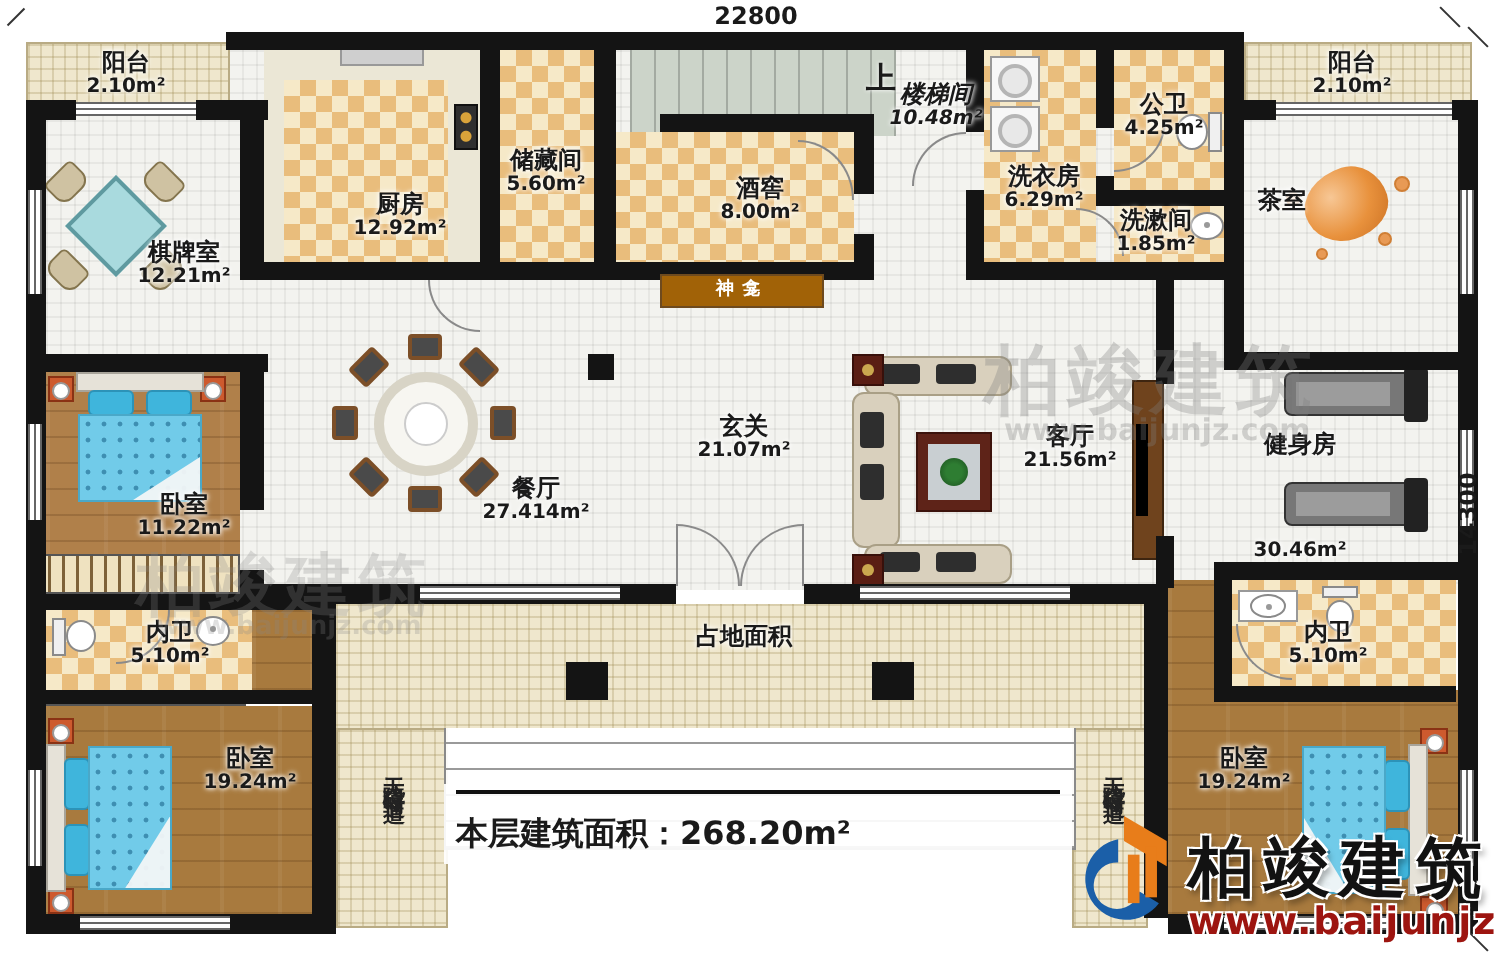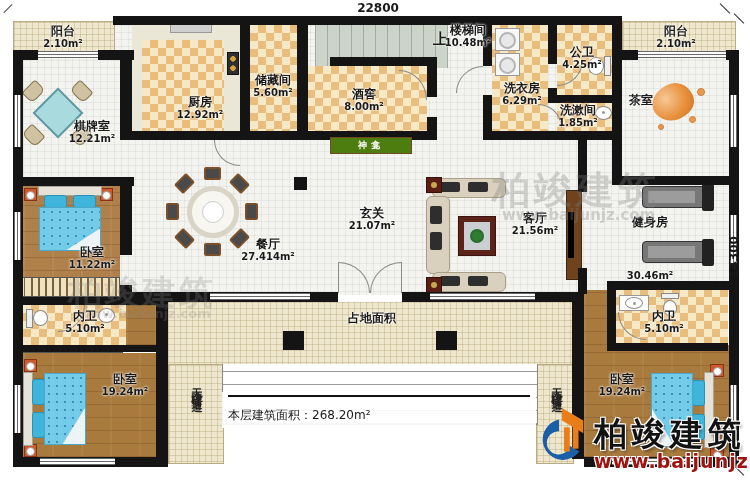--- a/index.html
+++ b/index.html
@@ -65,42 +65,42 @@
   .sofa-part{background:#d9d0bd;border:1px solid #a99f86;border-radius:6px;}
   .cushion{background:#2e2e2e;border-radius:2px;}
   .ctable{background:#5e2318;border:1px solid #3c130c;}
   .ctable-in{background:#c9cfd2;}
   .plant{background:radial-gradient(circle,#2e7d32 40%,#1b4d1e);border-radius:50%;}
   .stable{background:#5a1e14;border:1px solid #38100a;}
   .stable::after{content:"";display:block;margin:4px auto;width:6px;height:6px;border-radius:50%;background:#caa84f;}
   .rock{background:radial-gradient(circle at 35% 35%,#f7c795,#e8913c 55%,#c96f22);
         border-radius:58% 42% 52% 48%/50% 55% 45% 50%;transform:rotate(-18deg);}
   .rockdot{background:#e89a55;border:1px solid #d07f35;border-radius:50%;}
-  .shrine{background:#4d7c0f;border:1px solid #6e4a1e;z-index:21;display:flex;align-items:center;justify-content:center;}
+  .shrine{background:#a16207;border:1px solid #6e4a1e;z-index:21;display:flex;align-items:flex-start;justify-content:center;}
   .shrine span{color:#fff;font-size:9px;font-weight:bold;letter-spacing:4px;}
   .stove{background:
      radial-gradient(circle at 50% 28%,#d9a33a 2.5px,transparent 3px),
      radial-gradient(circle at 50% 72%,#d9a33a 2.5px,transparent 3px),#2f2f2f;border:1px solid #111;}
   .ksink{background:#cfcfcf;border:1px solid #999;}
   .tv-cab{background:#6f431d;border:1px solid #3e2510;}
   .tv{background:#000;}
   
   .wm{position:absolute;font-weight:900;color:rgba(128,128,128,.32);z-index:33;white-space:nowrap;pointer-events:none;}
   .logo{position:absolute;z-index:45;}
   .logo-cn{position:absolute;font-size:33px;font-weight:900;letter-spacing:5px;color:#121212;white-space:nowrap;
     text-shadow:-1px -1px 0 #fff,1px -1px 0 #fff,-1px 1px 0 #fff,1px 1px 0 #fff,2px 3px 3px rgba(0,0,0,.35);}
   .logo-web{position:absolute;font-size:19px;font-weight:800;color:#9d1510;letter-spacing:1px;white-space:nowrap;
     text-shadow:-1px -1px 0 #fff,1px -1px 0 #fff,-1px 1px 0 #fff,1px 1px 0 #fff;}
   
   .tb{position:absolute;left:222px;top:392px;width:314px;z-index:40;background:rgba(255,255,255,.92);padding:2px 6px 4px;box-sizing:border-box;}
   .tb-title{display:flex;align-items:baseline;justify-content:center;gap:14px;}
   .tb-main{font-size:33px;font-weight:bold;letter-spacing:3px;white-space:nowrap;}
   .tb-scale{font-size:26px;font-weight:600;}
   .tb-rule{border-top:2.5px solid #111;margin:1px 0 5px;}
-  .tb-stats{display:grid;grid-template-columns:53% 47%;row-gap:3px;font-size:12px;font-weight:normal;white-space:nowrap;margin-top:10px;}
+  .tb-stats{display:grid;grid-template-columns:53% 47%;row-gap:3px;font-size:16px;font-weight:bold;white-space:nowrap;margin-top:10px;}
 </style>
 </head>
 <body>
 
 <div class="stage">
 
   <div class="abs grid-light" style="left:23px;top:25px;width:706px;height:270px;"></div>
 
   <div class="abs grid-cream" style="left:13px;top:21px;width:100px;height:30px;border:1px solid #b9ab84;"></div>
   <div class="abs grid-cream" style="left:622px;top:21px;width:112px;height:30px;border:1px solid #b9ab84;"></div>
@@ -293,25 +293,25 @@
     </div>
   <div class="rl" style="left:200px;top:96px;">
       <span class="rn">厨房</span>
       <span class="ra">12.92m²</span>
     </div>
   <div class="rl" style="left:273px;top:74px;">
       <span class="rn">储藏间</span>
       <span class="ra">5.60m²</span>
     </div>
   <div class="upchar" style="left:433px;top:30px;">上</div>
-  <div class="rl" style="left:468px;top:24px;">
+  <div class="rl" style="left:468px;top:41px;font-style:italic;">
       <span class="rn">楼梯间</span>
       <span class="ra">10.48m²</span>
     </div>
-  <div class="rl" style="left:364px;top:88px;">
+  <div class="rl" style="left:380px;top:88px;">
       <span class="rn">酒窖</span>
       <span class="ra">8.00m²</span>
     </div>
   <div class="rl" style="left:522px;top:82px;">
       <span class="rn">洗衣房</span>
       <span class="ra">6.29m²</span>
     </div>
   <div class="rl" style="left:582px;top:46px;">
       <span class="rn">公卫</span>
       <span class="ra">4.25m²</span>

